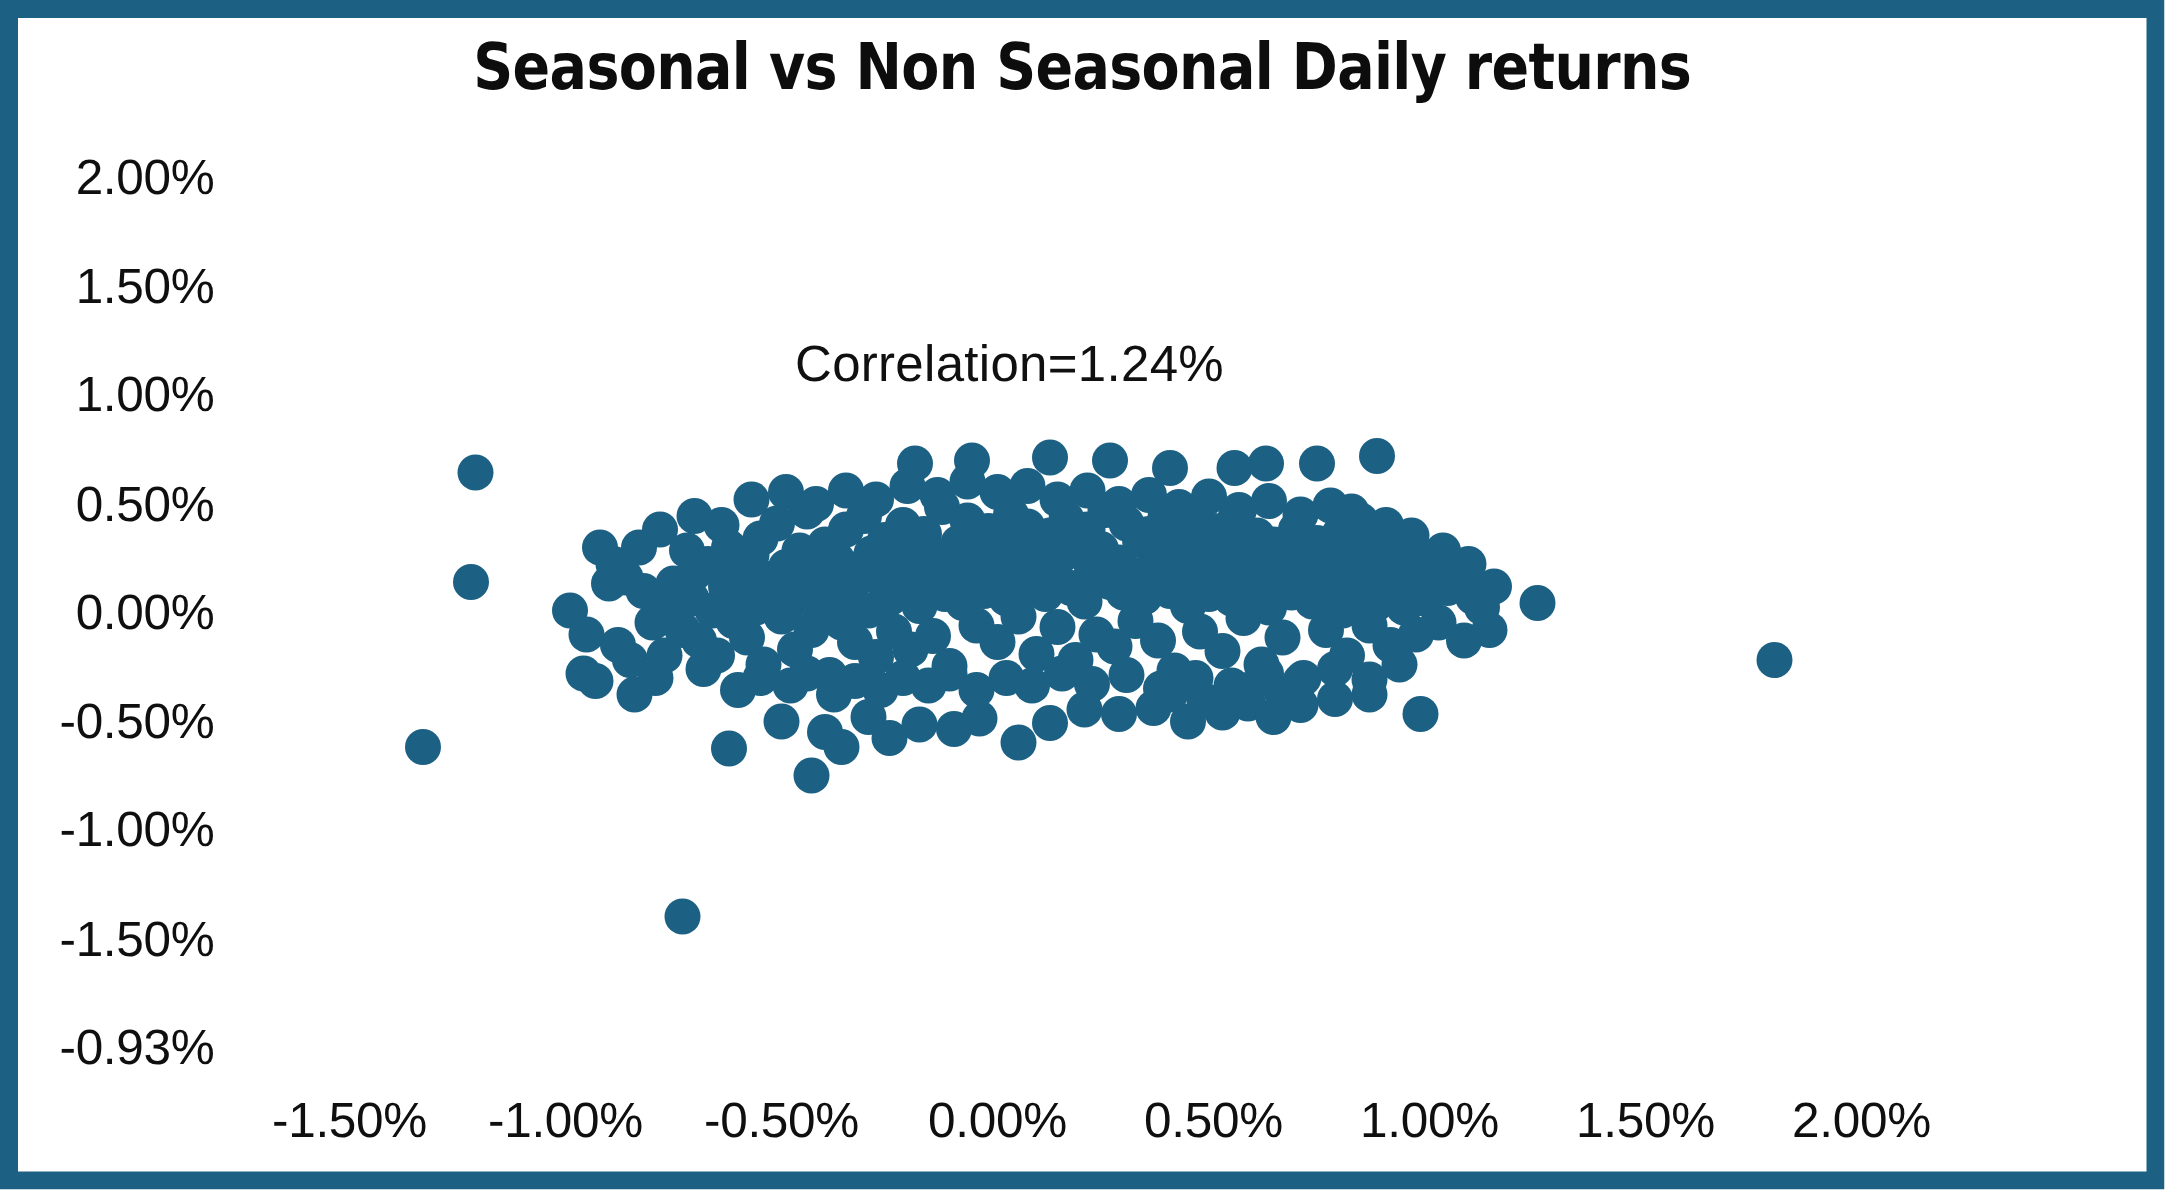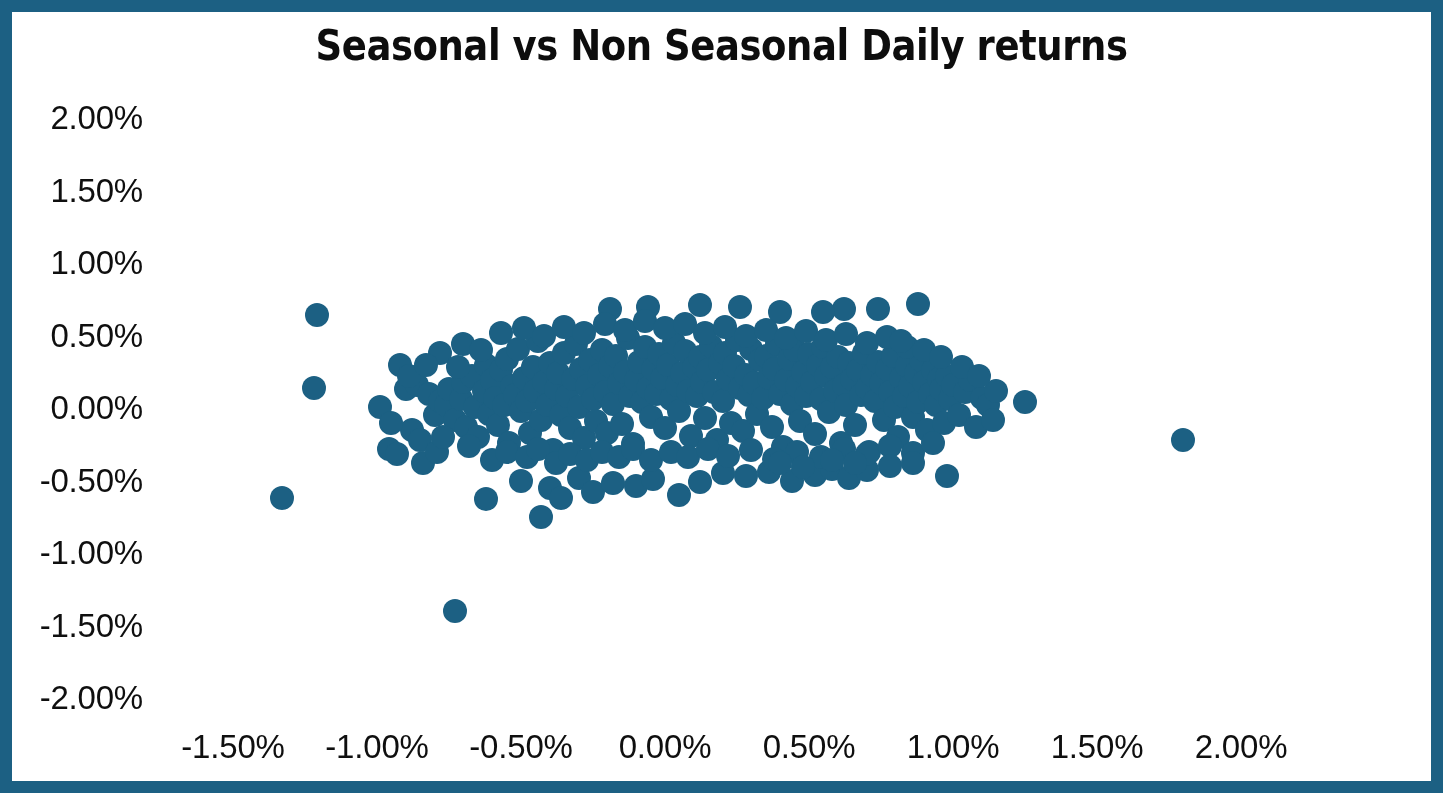--- a/index.html
+++ b/index.html
@@ -87,31 +87,32 @@
   }
 </style>
 </head>
 <body>
 
 <div id="page">
   <div id="plate">
 
     <div id="chart-title">Seasonal vs Non Seasonal Daily returns</div>
 
+    <div id="annotation">Correlation=1.24%</div>
 
     <div id="y-axis-ticks">
         <div class="ytick" style="top: 106px;">2.00%</div>
         <div class="ytick" style="top: 178.5px;">1.50%</div>
         <div class="ytick" style="top: 251px;">1.00%</div>
         <div class="ytick" style="top: 323.5px;">0.50%</div>
         <div class="ytick" style="top: 396px;">0.00%</div>
         <div class="ytick" style="top: 468.5px;">-0.50%</div>
         <div class="ytick" style="top: 541px;">-1.00%</div>
         <div class="ytick" style="top: 613.5px;">-1.50%</div>
-        <div class="ytick" style="top: 686px;">-2.00%</div>
+        <div class="ytick" style="top: 686px;">-0.93%</div>
       </div>
     <div id="x-axis-ticks">
         <div class="xtick" style="left: 221px;">-1.50%</div>
         <div class="xtick" style="left: 365px;">-1.00%</div>
         <div class="xtick" style="left: 509px;">-0.50%</div>
         <div class="xtick" style="left: 653px;">0.00%</div>
         <div class="xtick" style="left: 797px;">0.50%</div>
         <div class="xtick" style="left: 941px;">1.00%</div>
         <div class="xtick" style="left: 1085px;">1.50%</div>
         <div class="xtick" style="left: 1229px;">2.00%</div>

